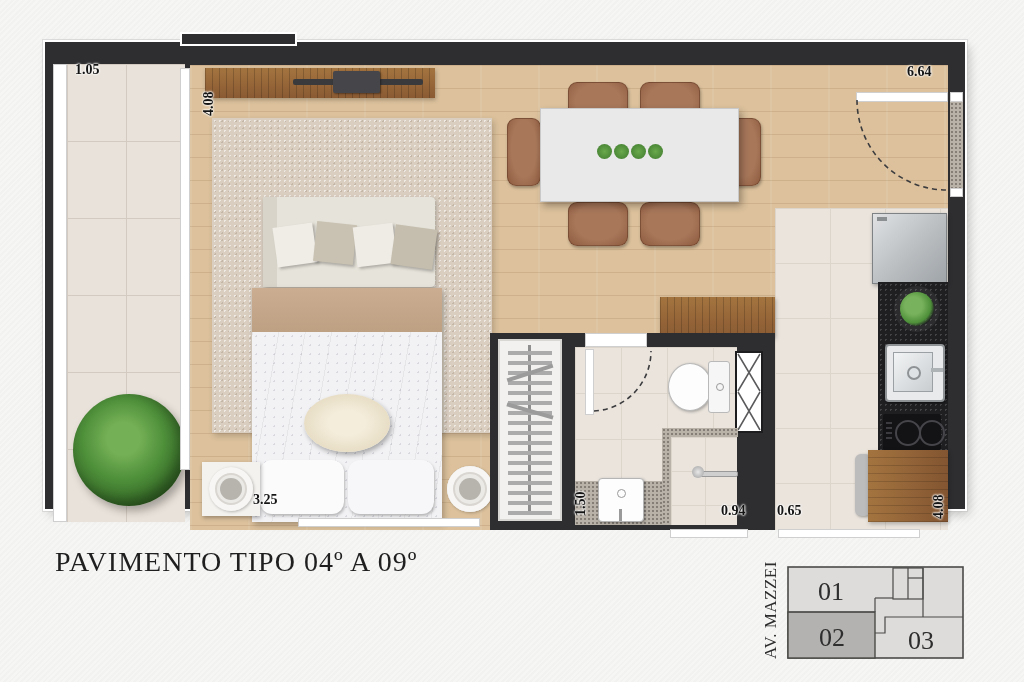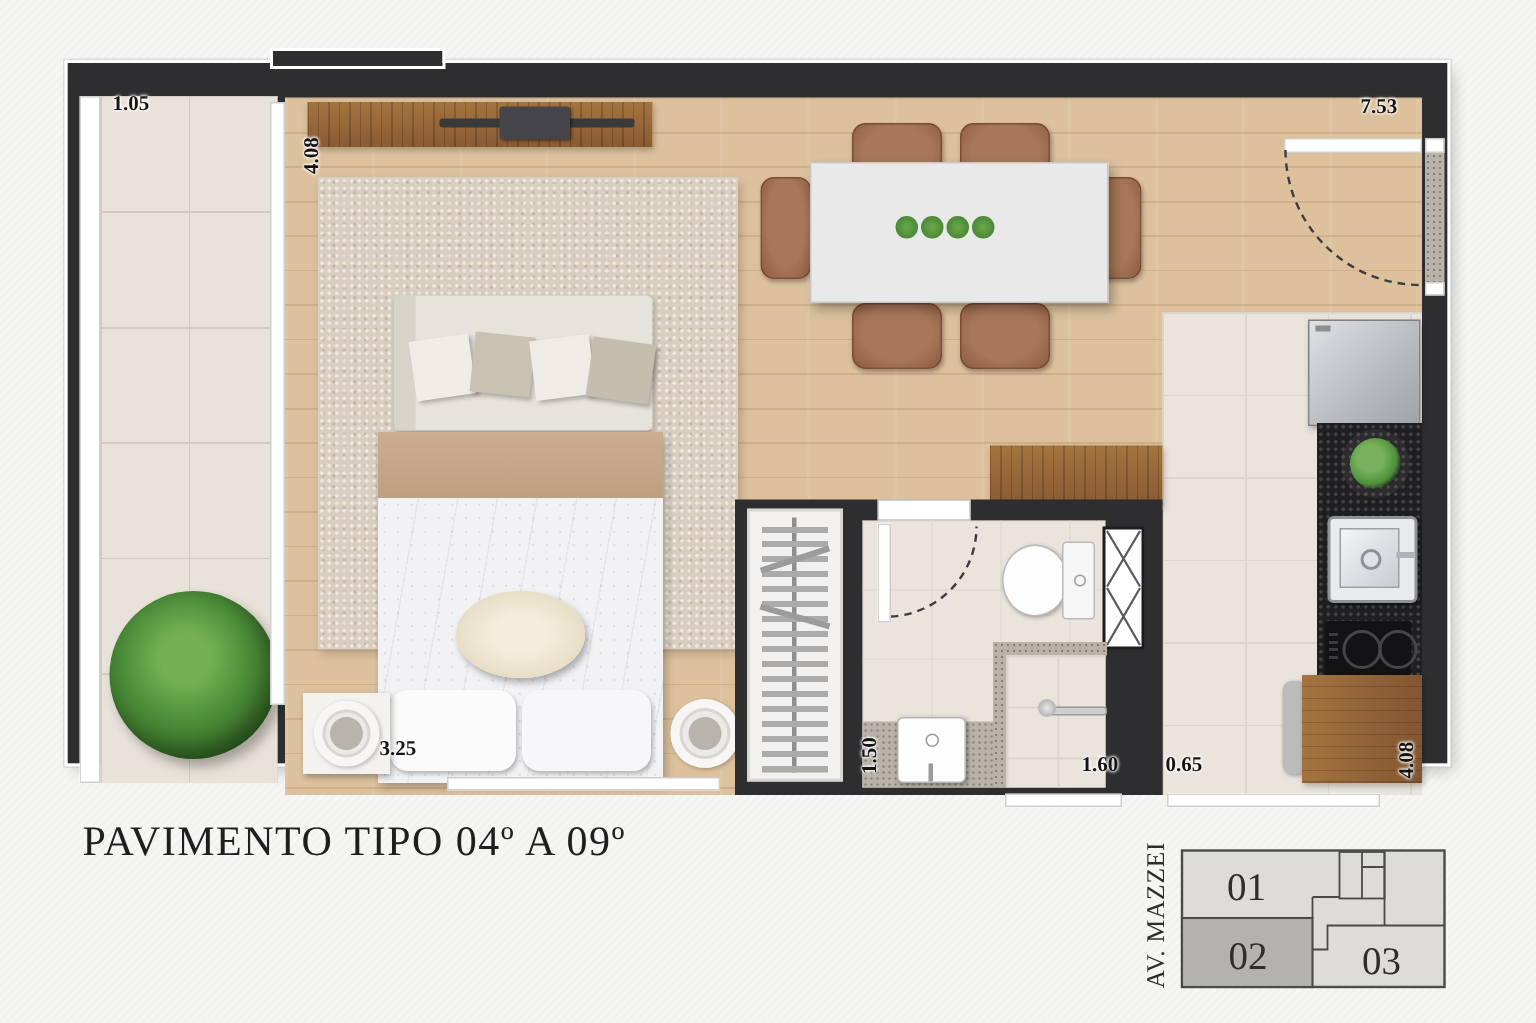--- a/index.html
+++ b/index.html
@@ -191,24 +191,24 @@
     <div class="abs white-strip" style="left:625px;top:487px;width:78px;height:9px;"></div>
     <div class="abs white-strip" style="left:733px;top:487px;width:142px;height:9px;"></div>
 
     <svg class="overlay" width="920" height="498" viewBox="0 0 920 498">
       <path d="M 812,58 A 90 90 0 0 0 903,148" fill="none" stroke="#3c3c3e" stroke-width="1.6" stroke-dasharray="5 4"></path>
       <path d="M 549,369 A 60 60 0 0 0 606,309" fill="none" stroke="#3c3c3e" stroke-width="1.6" stroke-dasharray="5 4"></path>
     </svg>
 
     <span class="dim" style="left:30px;top:20px;">1.05</span>
     <span class="dim vert" style="left:156px;top:74px;">4.08</span>
-    <span class="dim" style="left:862px;top:22px;">7.53</span>
+    <span class="dim" style="left:862px;top:22px;">6.64</span>
     <span class="dim" style="left:160px;top:450px;margin-left:48px;">3.25</span>
     <span class="dim vert" style="left:528px;top:474px;">1.50</span>
-    <span class="dim" style="left:676px;top:461px;">1.60</span>
+    <span class="dim" style="left:676px;top:461px;">0.94</span>
     <span class="dim" style="left:732px;top:461px;">0.65</span>
     <span class="dim vert" style="left:886px;top:477px;">4.08</span>
   </div>
 
   <div id="title">PAVIMENTO TIPO 04º A 09º</div>
 
   <span id="keyplan-street">AV. MAZZEI</span>
   <svg class="abs" style="position:absolute;left:755px;top:560px;" width="215" height="105" viewBox="0 0 215 105">
     <rect x="33" y="7" width="175" height="91" fill="#dedcda" stroke="#4a4a48" stroke-width="1.6"></rect>
     <rect x="33" y="52" width="87" height="46" fill="#b4b2b0" stroke="#4a4a48" stroke-width="1.4"></rect>

